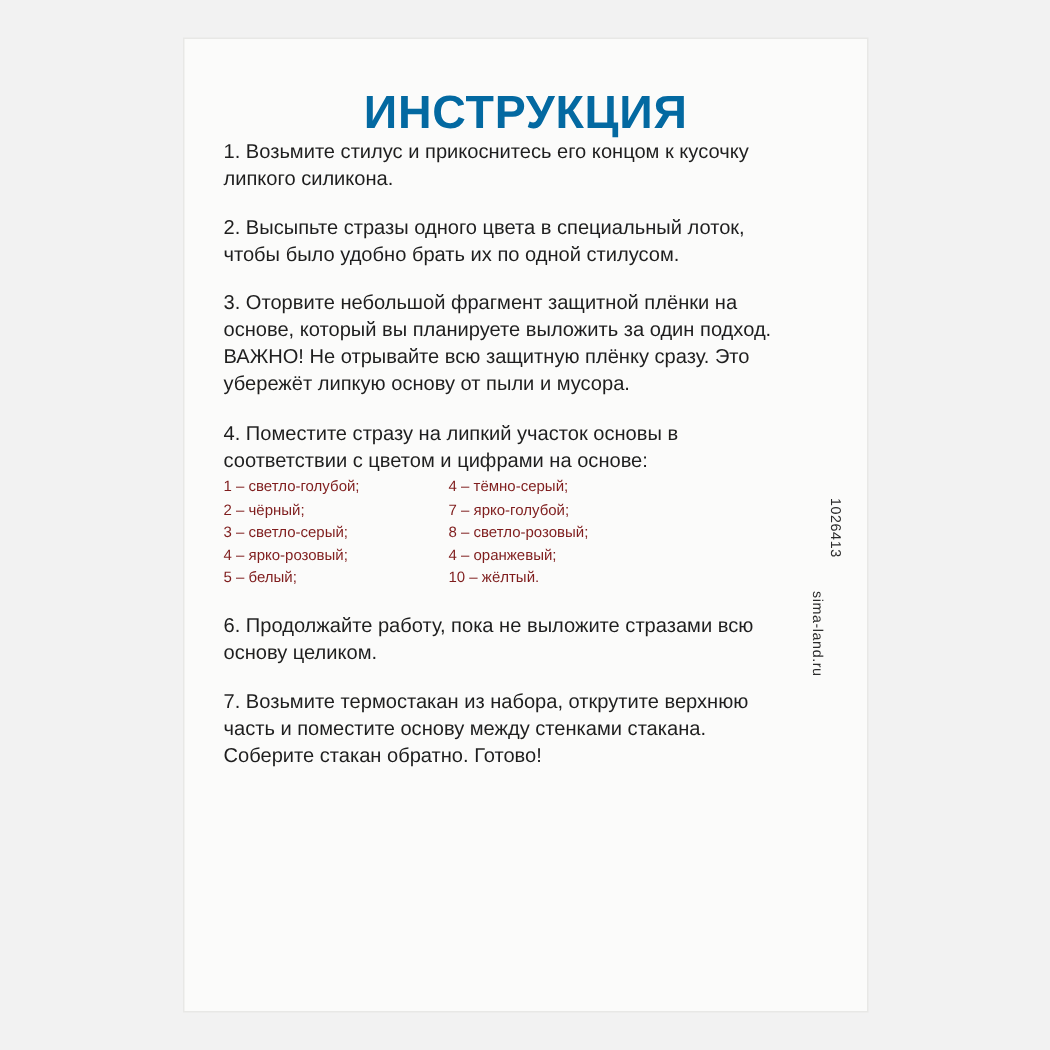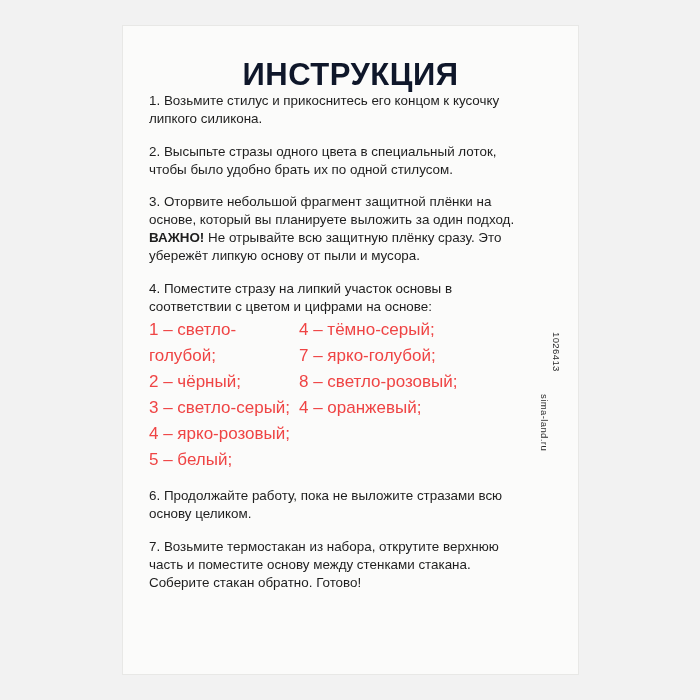--- a/index.html
+++ b/index.html
@@ -33,49 +33,49 @@
     left: 26px;
     top: 14px;
     width: 403px;
     height: 620px;
   }
   .doc-title {
     text-align: center;
     font-size: 31px;
     font-weight: bold;
     letter-spacing: 0.5px;
-    color: #0f172a;
+    color: #0369a1;
     margin: 18px 0 0 0;
     line-height: 1.1;
   }
   .steps {
   }
   .step {
     font-size: 13.4px;
     line-height: 1.33;
     color: #1e1e1e;
     margin-bottom: 15px;
     max-width: 370px;
   }
   .step p {
     margin: 0;
   }
   .important .lead {
-    font-weight: bold;
+    font-weight: normal;
   }
   .color-list {
     display: flex;
     margin-top: 2px;
     margin-bottom: 2px;
     max-width: 372px;
   }
   .color-col {
-    font-size: 17px;
+    font-size: 10px;
     line-height: 1.52;
-    color: #ef4444;
+    color: #7f1d1d;
   }
   .color-col.left {
     width: 150px;
   }
   .color-col.right {
     width: 200px;
   }
   .side-codes {
     position: absolute;
     right: 8px;
@@ -133,20 +133,21 @@
               <div>2 – чёрный;</div>
               <div>3 – светло-серый;</div>
               <div>4 – ярко-розовый;</div>
               <div>5 – белый;</div>
             </div>
             <div class="color-col right">
               <div>4 – тёмно-серый;</div>
               <div>7 – ярко-голубой;</div>
               <div>8 – светло-розовый;</div>
               <div>4 – оранжевый;</div>
+              <div>10 – жёлтый.</div>
             </div>
           </div>
         </div>
 
 
         <div class="step">
           <p>6. Продолжайте работу, пока не выложите стразами всю основу целиком.</p>
         </div>
 
         <div class="step">

